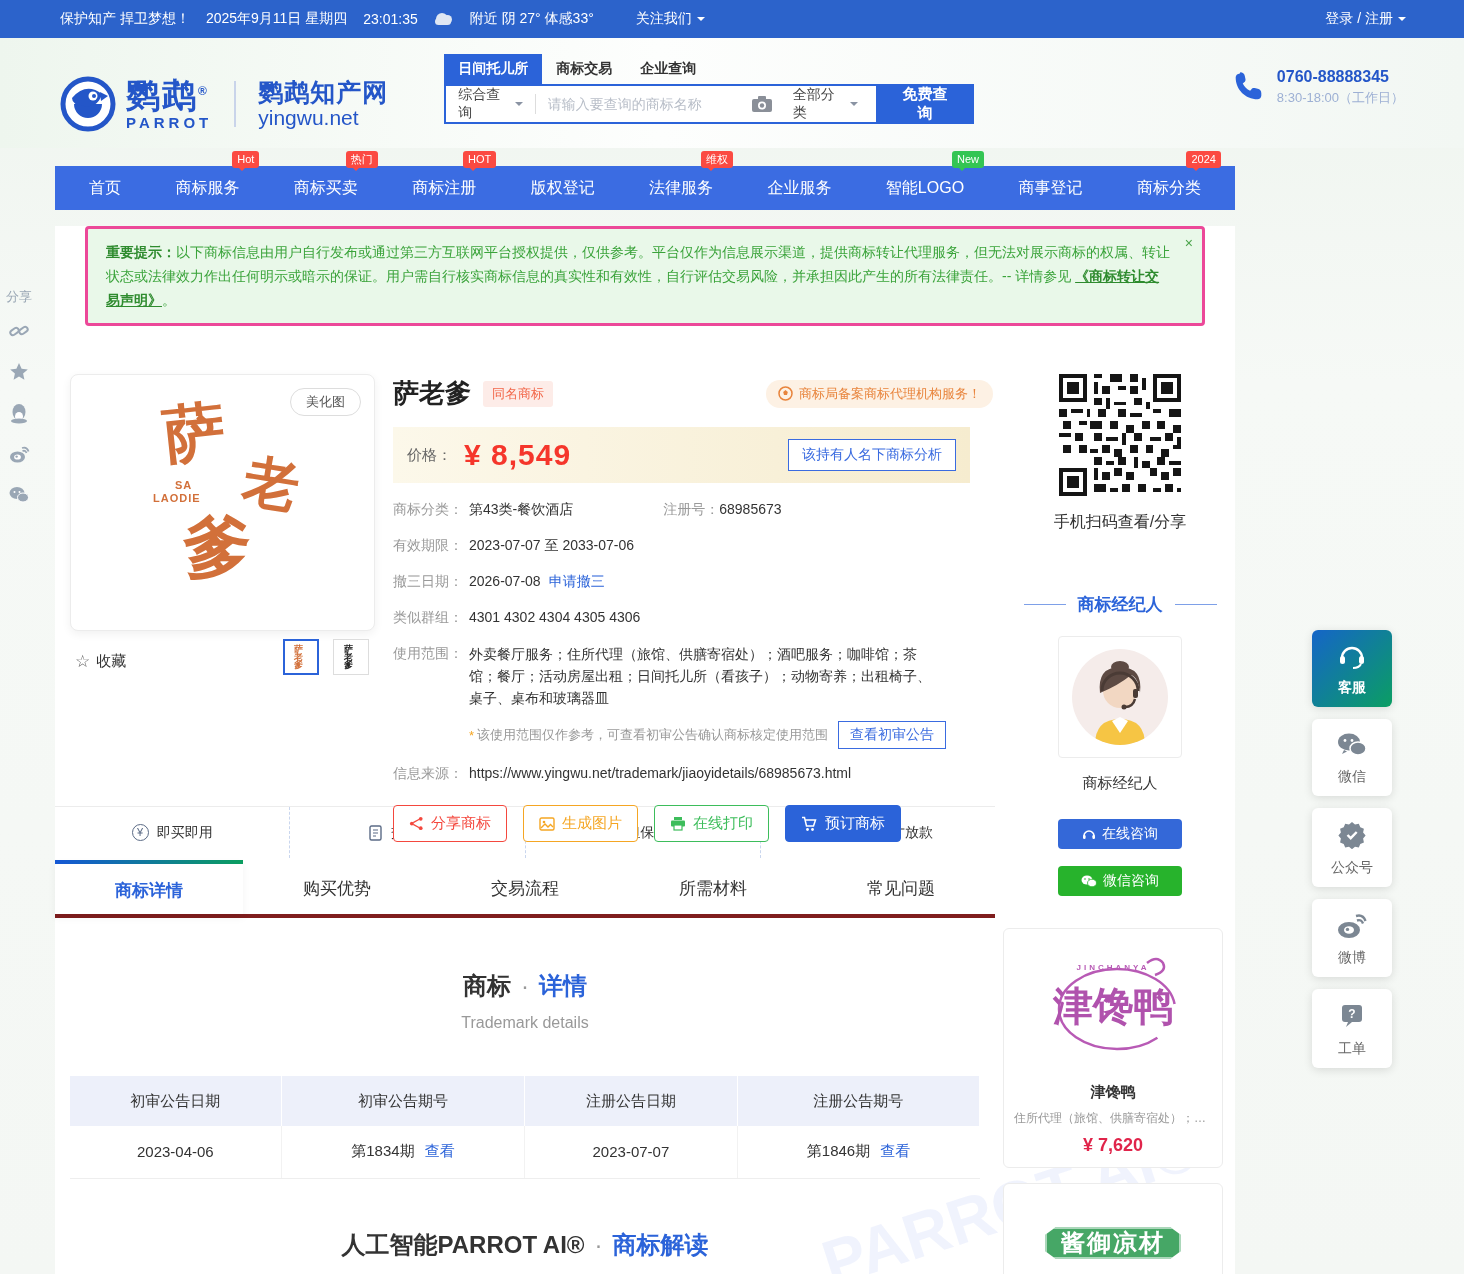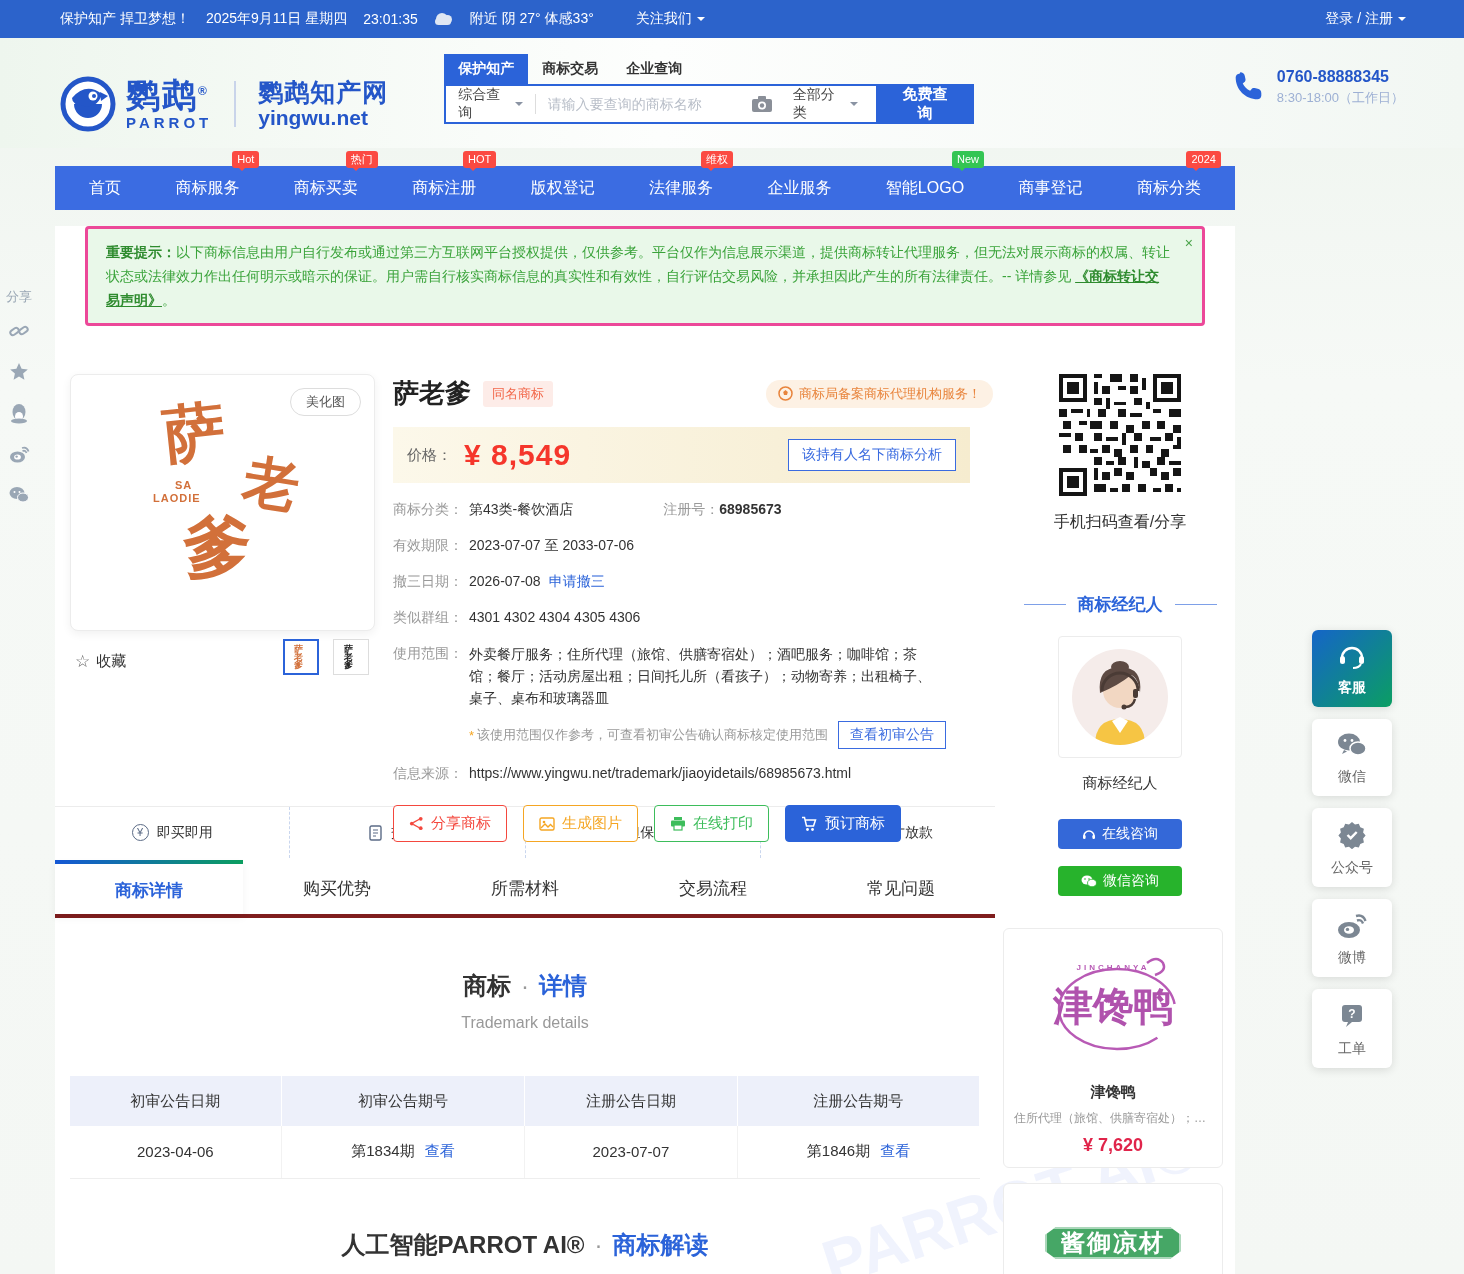--- a/index.html
+++ b/index.html
@@ -19,21 +19,21 @@
 
   
   .header { height:110px; padding:14px 60px 0; display:flex; background:linear-gradient(90deg,#eef6ee 0%,#fdfefd 45%,#f2f7f3 100%); }
   .logo { display:flex; align-items:center; gap:10px; margin-top:8px; }
   .logo-text { color:#2456c8; line-height:1; }
   .logo-zh { font-size:34px; font-weight:bold; letter-spacing:2px; }
   .logo-zh sup { font-size:12px; }
   .logo-en { font-size:15px; font-weight:bold; letter-spacing:4px; margin-top:3px; }
   .logo-div { width:2px; height:46px; background:#c9d4ea; margin:0 12px; }
   .site-zh { font-size:25px; font-weight:bold; letter-spacing:1px; }
-  .site-en { font-size:21px; font-weight:bold; margin-top:2px; }
+  .site-en { font-size:21px; font-weight:normal; margin-top:2px; }
   .searchbox { margin-left:56px; margin-top:2px; width:530px; }
   .stabs { display:flex; }
   .stab { font-size:14px; font-weight:bold; color:#333; padding:6px 14px; cursor:pointer; }
   .stab.active { background:#2b63d9; color:#fff; }
   .sbar { display:flex; align-items:center; height:40px; border:2px solid #2b63d9; background:#fff; }
   .sselect { display:flex; align-items:center; gap:7px; padding:0 12px; font-size:14px; color:#444; cursor:pointer; }
   .gcaret { display:inline-block; border:4px solid transparent; border-top-color:#8a93a3; transform:translateY(2px); }
   .sdiv { width:1px; height:20px; background:#ddd; }
   .sinput { flex:1; border:none; outline:none; font-size:14px; padding:0 12px; color:#333; }
   .sinput::placeholder { color:#b8bec8; }
@@ -82,21 +82,21 @@
   .ttl { font-size:26px; font-weight:bold; color:#222; }
   .same { margin-left:12px; background:#fdece8; color:#f2674a; font-size:13px; padding:4px 9px; border-radius:3px; }
   .agency { margin-left:auto; background:#fdf1e4; color:#e8843c; font-size:13px; padding:5px 12px; border-radius:15px; display:flex; align-items:center; gap:6px; }
   .pricebar { margin-top:16px; width:577px; height:56px; background:linear-gradient(90deg,#fcf8ea,#f6eccf); display:flex; align-items:center; padding:0 14px; }
   .plabel { font-size:15px; color:#666; }
   .pval { font-size:30px; font-weight:bold; color:#f5362b; margin-left:12px; letter-spacing:1px; }
   .analysis { margin-left:auto; border:1px solid #3a6be0; color:#3a6be0; background:#fff; font-size:14px; padding:6px 13px; cursor:pointer; }
   .frow { display:flex; margin-top:16px; font-size:14px; line-height:20px; }
   .flabel { color:#999; width:76px; flex:none; }
   .fval { color:#333; }
-  .fval.b { font-weight:bold; }
+  .fval.b { font-weight:normal; }
   .fsub { margin-left:90px; display:flex; }
   .flink { color:#2b63d9; margin-left:8px; cursor:pointer; }
   .userange { width:470px; line-height:22px; }
   .notew { margin-top:12px; display:flex; align-items:center; font-size:13px; color:#999; padding-left:76px; }
   .notew .star { color:#f5a623; margin-right:3px; }
   .vbtn { margin-left:10px; border:1px solid #3a6be0; color:#3a6be0; background:#fff; font-size:14px; padding:4px 11px; cursor:pointer; }
   .srcrow { margin-top:14px; font-size:14px; }
   .actions { margin-top:22px; display:flex; gap:16px; }
   .abtn { display:flex; align-items:center; gap:7px; height:37px; padding:0 15px; border-radius:4px; font-size:15px; background:#fff; cursor:pointer; border:1px solid; }
   .abtn.red { color:#f4483e; border-color:#f4483e; }
@@ -199,21 +199,21 @@
       </div>
       <div class="logo-div"></div>
       <div class="logo-text">
         <div class="site-zh">鹦鹉知产网</div>
         <div class="site-en">yingwu.net</div>
       </div>
     </div>
 
     <div class="searchbox">
       <div class="stabs">
-        <div class="stab active">保护知产</div>
+        <div class="stab active">日间托儿所</div>
         <div class="stab">商标交易</div>
         <div class="stab">企业查询</div>
       </div>
       <div class="sbar">
         <div class="sselect">
             <span>综合查询</span>
             <span class="gcaret"></span>
           </div>
         <div class="sdiv"></div>
         <input class="sinput" placeholder="请输入要查询的商标名称" style="">
@@ -536,22 +536,22 @@
             <path d="M4 4 h11 M12 1 l3 3 -3 3" fill="none" stroke="#5b6b86" stroke-width="1.4"></path>
             <path d="M14 10 h-11 M6 7 l-3 3 3 3" fill="none" stroke="#5b6b86" stroke-width="1.4"></path>
           </svg>
         <span>过户后才放款</span>
         </div>
     </div>
 
     <div class="tabbar">
       <div class="tab active">商标详情</div>
       <div class="tab">购买优势</div>
+      <div class="tab">交易流程</div>
       <div class="tab">所需材料</div>
-      <div class="tab">交易流程</div>
       <div class="tab">常见问题</div>
     </div>
 
     <div class="bottom">
       <div class="dsec">
         <div class="dtitle"><span>商标</span><span class="dot">·</span><span class="blue">详情</span></div>
         <div class="dsub">Trademark details</div>
         <table class="pub">
           <tbody>
               <tr>

